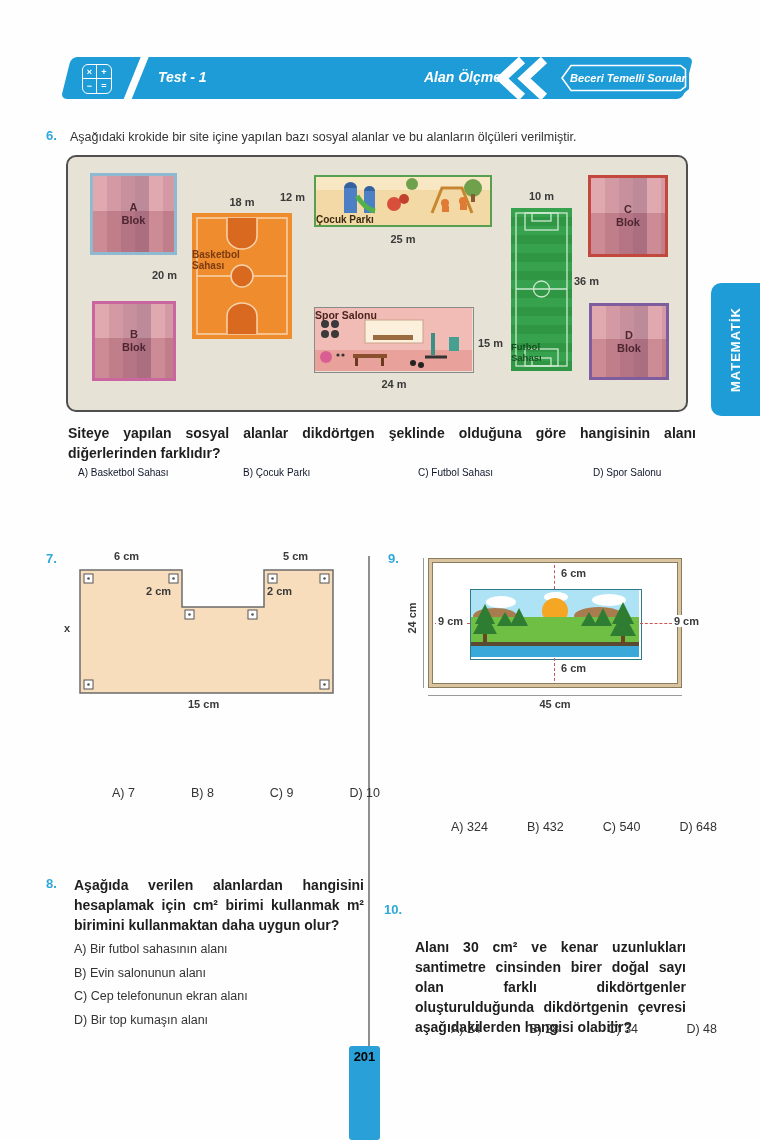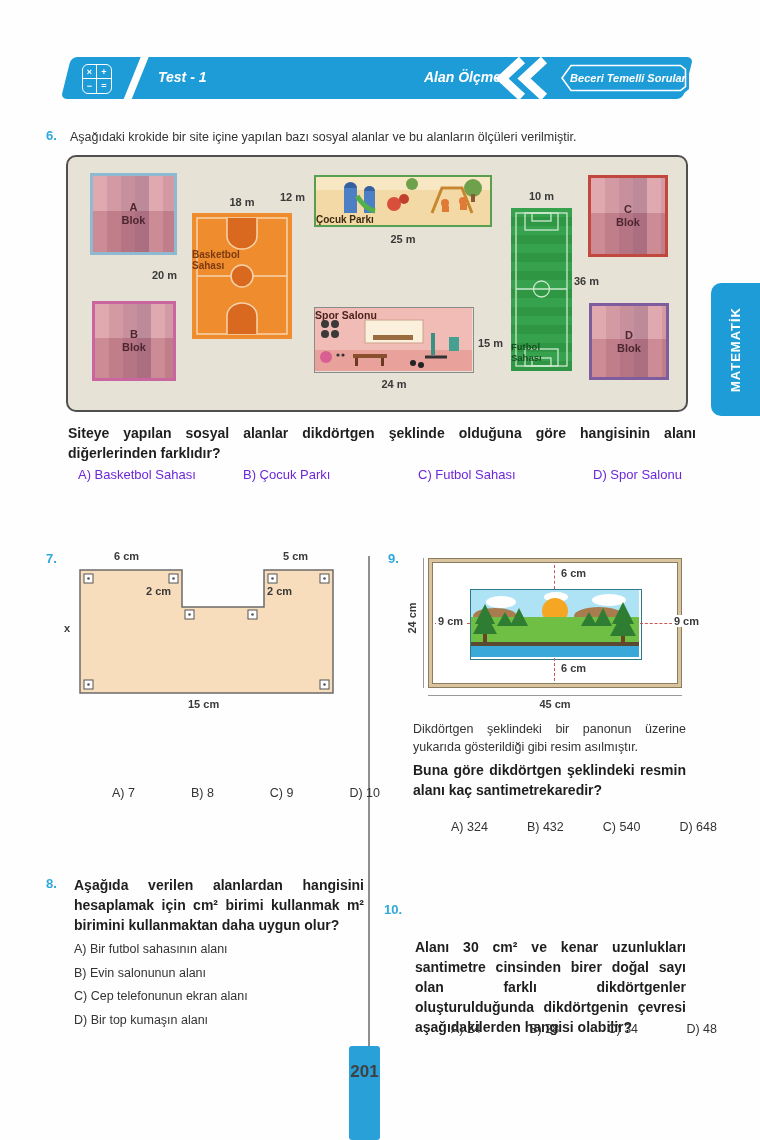--- a/index.html
+++ b/index.html
@@ -16,21 +16,21 @@
   .calc span:nth-child(1),.calc span:nth-child(2){border-bottom:1.2px solid #fff;}
   .calc span:nth-child(1),.calc span:nth-child(3){border-right:1.2px solid #fff;}
   .hdr-text{position:absolute;color:#fff;font-weight:700;font-size:14px;font-style:italic;white-space:nowrap;}
   .hdr-badge{position:absolute;left:504px;top:4px;width:134px;height:38px;}
   .hdr-badge span{position:absolute;left:14px;top:0;width:116px;height:38px;display:flex;align-items:center;
         justify-content:center;color:#fff;font-weight:700;font-style:italic;font-size:11px;white-space:nowrap;}
   
   .qnum{position:absolute;color:#2FA8DC;font-weight:700;font-size:13px;}
   .stem{position:absolute;font-weight:700;color:#1e1e1e;font-size:14px;line-height:1.42;text-align:justify;}
   .plain{position:absolute;color:#333;font-size:12.5px;line-height:1.42;text-align:justify;}
-  .opt-abs{position:absolute;font-size:13px;color:#6d28d9;white-space:nowrap;}
+  .opt-abs{position:absolute;font-size:10px;color:#0f172a;white-space:nowrap;}
   .optrow{position:absolute;display:flex;justify-content:space-between;font-size:12.5px;color:#333;margin-left:36px;}
   .optlist{position:absolute;font-size:12.5px;color:#333;}
   .optlist div{margin-bottom:9.5px;}
   
   .site{position:absolute;left:66px;top:155px;width:622px;height:257px;background:#E7E2D6;
         border:2px solid #4f4f4f;border-radius:10px;box-sizing:border-box;}
   .site *{box-sizing:border-box;}
   .blok{position:absolute;border:3px solid;display:flex;flex-direction:column;align-items:center;
         justify-content:center;font-weight:700;font-size:11px;color:#4e2631;line-height:13px;
         background:linear-gradient(180deg,rgba(255,255,255,.12) 0 46%,rgba(110,40,55,.14) 46% 100%),
@@ -49,21 +49,21 @@
   .dashv{position:absolute;border-left:1.2px dashed #cc5555;width:0;}
   .dashh{position:absolute;border-top:1.2px dashed #cc5555;height:0;}
   .mlab{position:absolute;font-weight:700;font-size:11px;color:#3a3a3a;background:#fff;padding:0 2px;z-index:2;white-space:nowrap;}
   .mline{position:absolute;background:#9a9a9a;}
   
   .side-tab{position:absolute;left:711px;top:283px;width:49px;height:133px;background:#1E9CD8;
             border-radius:10px 0 0 10px;display:flex;align-items:center;justify-content:center;}
   .side-tab span{writing-mode:vertical-rl;transform:rotate(180deg);color:#fff;font-weight:700;
                  font-size:13px;letter-spacing:1px;}
   .page-tab{position:absolute;left:349px;top:1046px;width:31px;height:94px;background:#2AA0D8;
-            border-radius:3px;color:#404040;font-weight:700;font-size:17px;text-align:center;padding-top:16px;box-sizing:border-box;}
+            border-radius:3px;color:#000000;font-weight:700;font-size:13px;text-align:center;padding-top:3px;box-sizing:border-box;}
   .divider{position:absolute;left:368px;top:556px;width:1.5px;height:492px;background:#8f8f8f;}
 </style>
 </head>
 <body>
 
 <div class="page">
 
   <div class="abs" style="left:52px;top:55px;width:642px;height:47px;">
     <div class="hdr-bar"></div>
     <div class="hdr-slash"></div>
@@ -294,22 +294,20 @@
       <div class="dashh" style="left:2px;top:60px;width:35px;"></div>
       <div class="dashh" style="left:207px;top:60px;width:37px;"></div>
       <span class="mlab" style="left:126px;top:4px;">6 cm</span>
       <span class="mlab" style="left:126px;top:99px;">6 cm</span>
       <span class="mlab" style="left:3px;top:52px;">9 cm</span>
       <span class="mlab" style="right:-24px;top:52px;">9 cm</span>
     </div>
   </div>
   <span class="dim" style="left:390px;top:612px;width:44px;text-align:center;transform:rotate(-90deg);">24 cm</span>
   <span class="dim ctr" style="left:428px;top:698px;width:254px;">45 cm</span>
-  <div class="plain" style="left:413px;top:721px;width:273px;">Dikdörtgen şeklindeki bir panonun üzerine yukarıda gösterildiği gibi resim asılmıştır.</div>
-  <div class="stem" style="left:413px;top:761px;width:273px;">Buna göre dikdörtgen şeklindeki resmin alanı kaç santimetrekaredir?</div>
   <div class="optrow" style="left:415px;top:820px;width:266px;">
     <span>A) 324</span>
     <span>B) 432</span>
     <span>C) 540</span>
     <span>D) 648</span>
   </div>
 
   <span class="qnum" style="left:46px;top:876px;">8.</span>
   <div class="stem" style="left:74px;top:876px;width:290px;">Aşağıda verilen alanlardan hangisini hesaplamak için cm² birimi kullanmak m² birimini kullanmaktan daha uygun olur?</div>
   <div class="optlist" style="left:74px;top:942px;">

